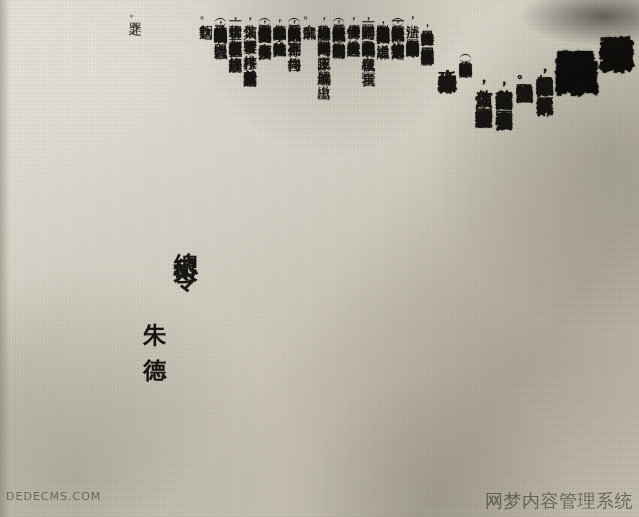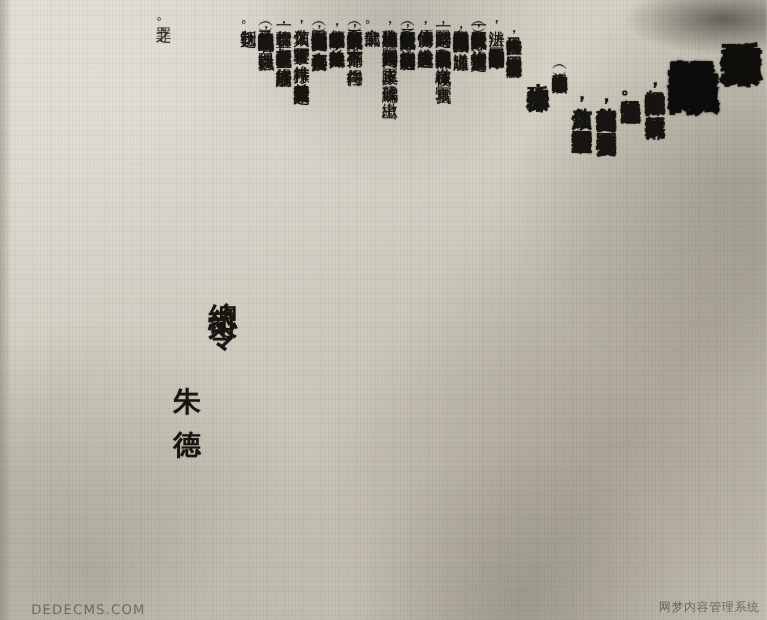--- a/index.html
+++ b/index.html
@@ -157,34 +157,33 @@
       radial-gradient(ellipse at 70% 35%, rgba(25,23,18,.55), rgba(25,23,18,0) 70%);
     pointer-events: none;
   }
 
   
   #watermark {
     position: absolute;
     right: 6px;
     bottom: 4px;
     font-family: Liberation Serif, serif;
-    font-size: 10px;
+    font-size: 18px;
     color: rgba(40,38,32,.55);
     letter-spacing: .5px;
     white-space: nowrap;
   }
   #watermark2 {
     position: absolute;
     left: 6px;
-    bottom: 2px;
+    bottom: 14px;
     font-family: "DejaVu Sans", sans-serif;
     font-size: 11px;
     color: rgba(40,38,32,.50);
     letter-spacing: 1px;
-    margin-left: 20px;
   }
   
   #tear {
     position: absolute;
     left: 0; top: 0;
     width: 10px; height: 517px;
     background: linear-gradient(90deg, rgba(120,114,98,.45), rgba(120,114,98,0));
     pointer-events: none;
   }
 </style>

